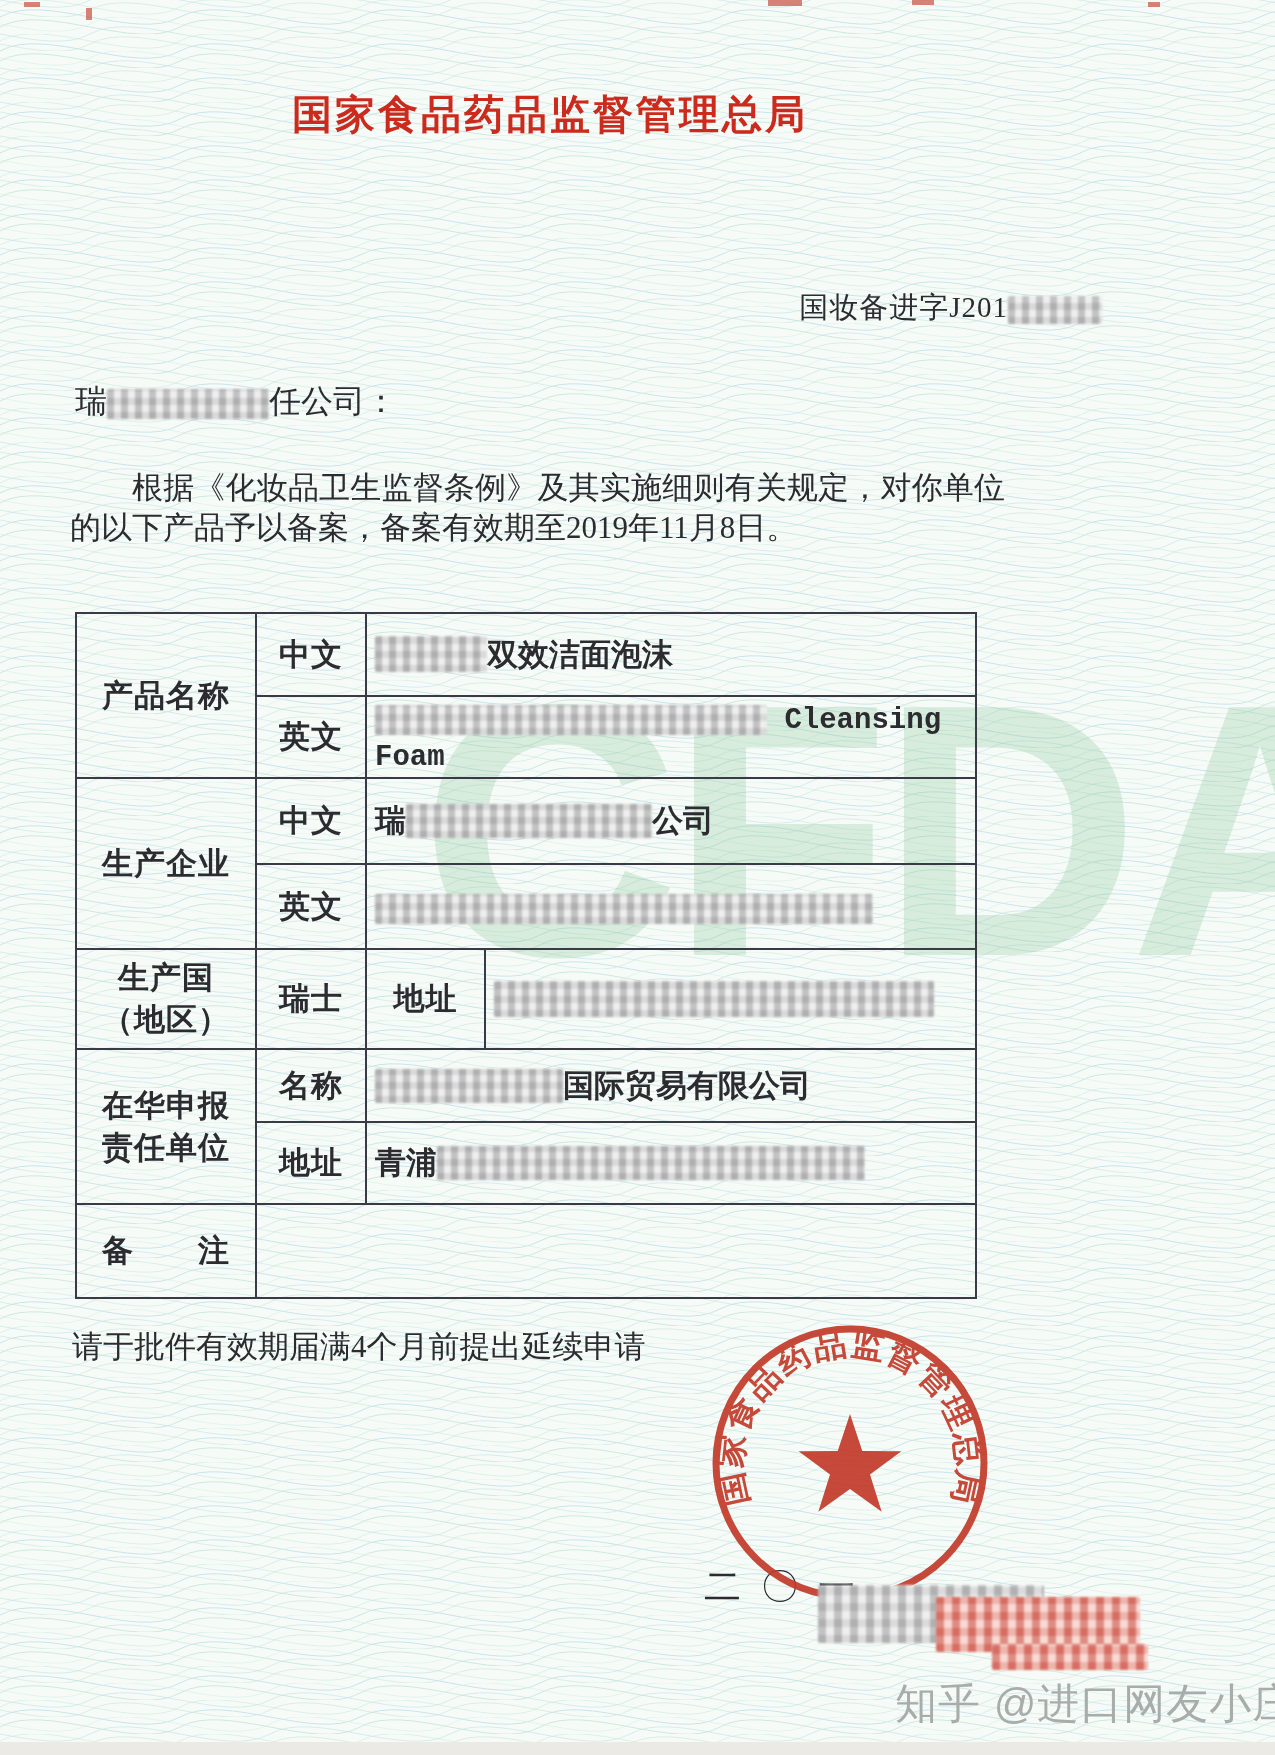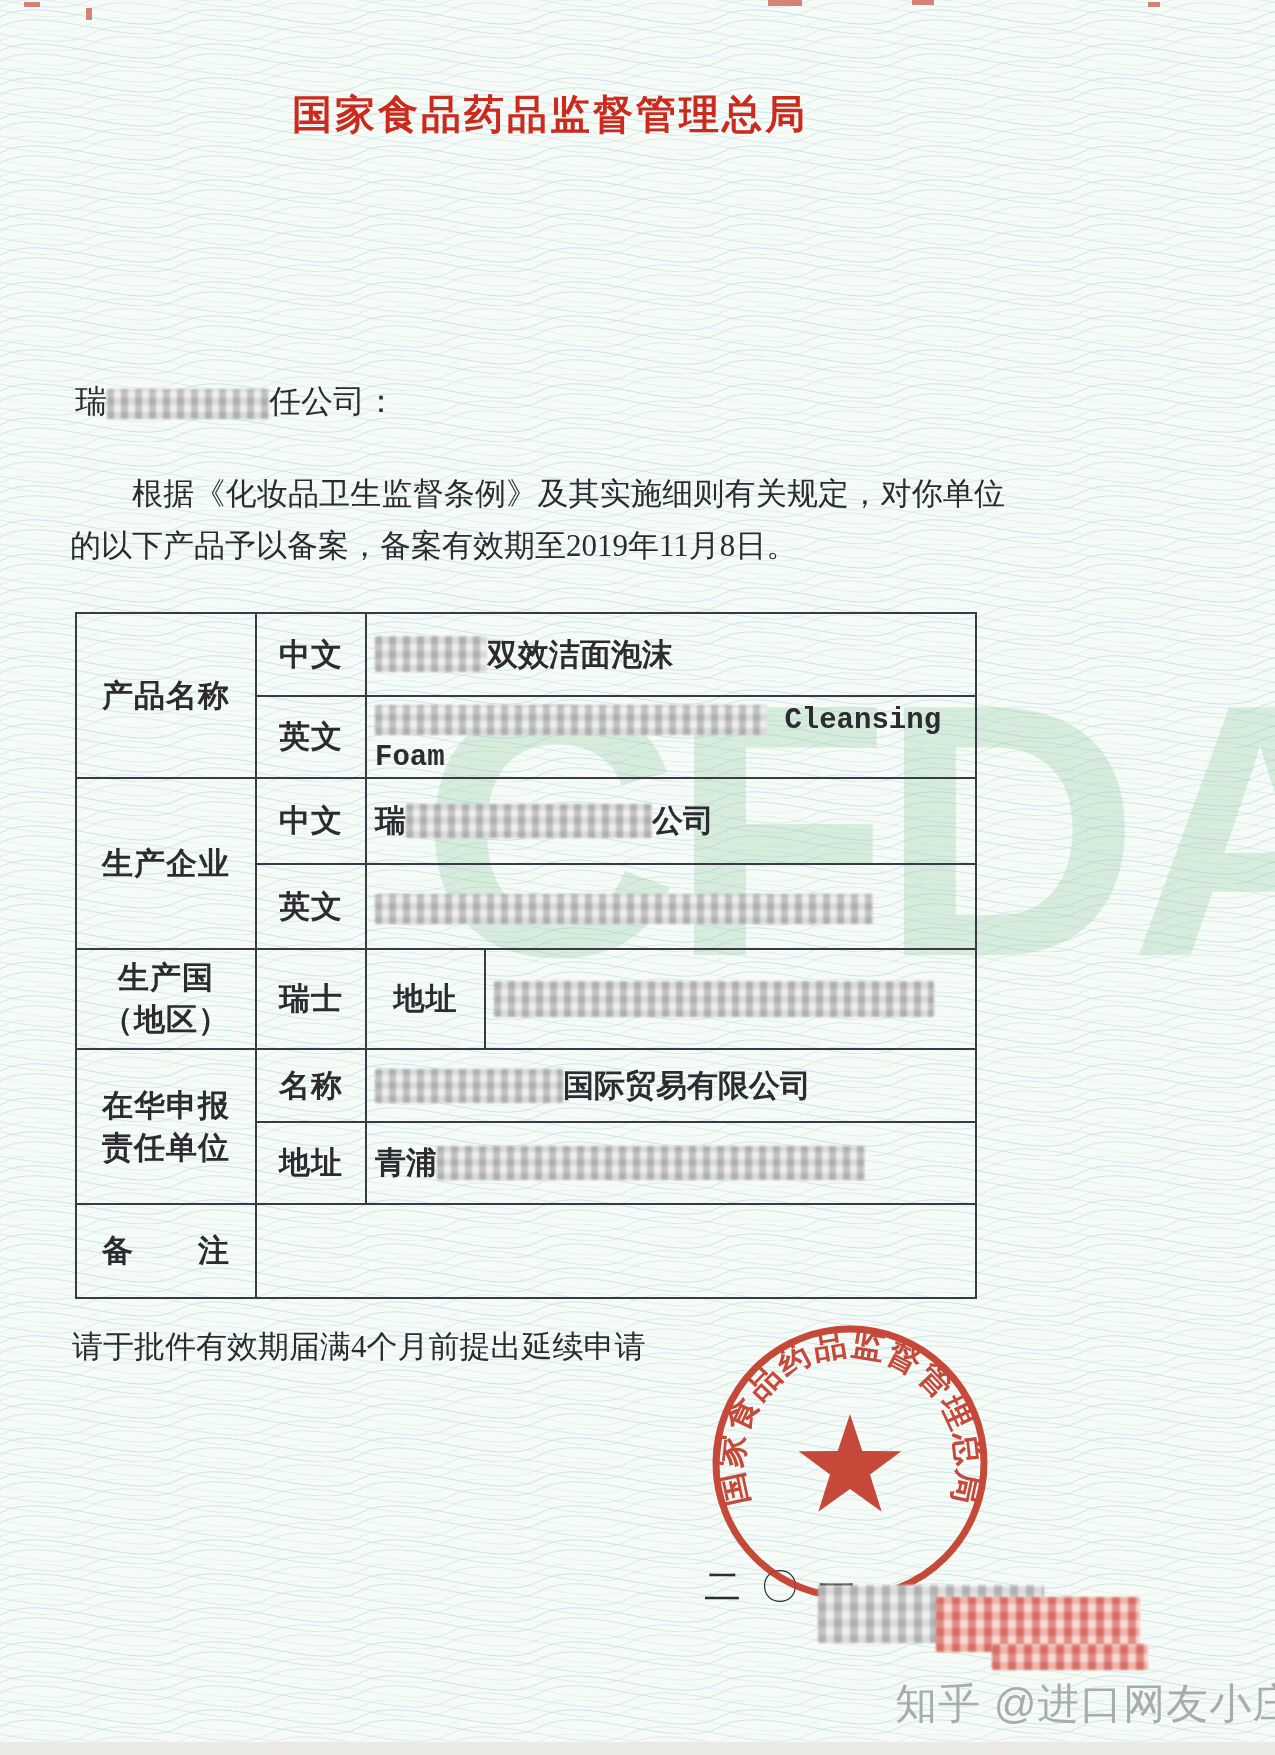--- a/index.html
+++ b/index.html
@@ -18,21 +18,21 @@
   .doc-title{
     position:absolute; left:70px; top:86px; width:960px; z-index:2;
     text-align:center; font-size:40px; font-weight:bold; line-height:58px;
     letter-spacing:3px; color:#cb2a1c;
   }
   .doc-number{
     position:absolute; left:70px; top:288px; width:1032px; z-index:2;
     text-align:right; font-size:29px; letter-spacing:1px;
   }
   .addressee{position:absolute; left:75px; top:380px; z-index:2; font-size:32px;font-family:Liberation Mono, monospace;}
-  .para{z-index:2; font-size:31px; line-height:52px; text-indent:62px; text-align:justify;}
+  .para{z-index:2; font-size:31px; line-height:40px; text-indent:62px; text-align:justify;}
   .para1{position:absolute; left:70px; top:468px; width:935px;}
   .para2{position:absolute; left:70px; top:1396px; width:935px;}
   .note-below{position:absolute; left:72px; top:1326px; z-index:2; font-size:31px;}
 
   .table-wrap{position:absolute; left:75px; top:612px; z-index:2;}
   table.cert{border-collapse:collapse; table-layout:fixed; width:900px;}
   table.cert td{border:2px solid #3a3a46; font-size:31px; vertical-align:middle; overflow:hidden;font-weight:bold;}
   td.lbl{text-align:center; letter-spacing:1px;}
   td.val{padding-left:8px; text-align:left;}
   .mono{font-family:"Liberation Mono","DejaVu Sans Mono",monospace; font-size:29px;}
@@ -93,20 +93,23 @@
   <div class="speck" style="left:24px;top:2px;width:16px;height:5px;"></div>
   <div class="speck" style="left:86px;top:8px;width:6px;height:12px;"></div>
   <div class="speck" style="left:768px;top:0;width:34px;height:6px;"></div>
   <div class="speck" style="left:912px;top:0;width:22px;height:5px;"></div>
   <div class="speck" style="left:1148px;top:2px;width:12px;height:5px;"></div>
 
   <div class="doc-title">
     <div>国家食品药品监督管理总局</div>
   </div>
 
+  <div class="doc-number">
+    <span>国妆备进字J201</span><span class="redact" style="width:94px;height:28px;"></span>
+  </div>
 
   <div class="addressee">
     <span>瑞</span><span class="redact" style="width:162px;height:30px;"></span><span>任公司：</span>
   </div>
 
   <div class="para para1">根据《化妆品卫生监督条例》及其实施细则有关规定，对你单位的以下产品予以备案，备案有效期至2019年11月8日。</div>
 
   <div class="table-wrap">
     <table class="cert">
       <colgroup>

